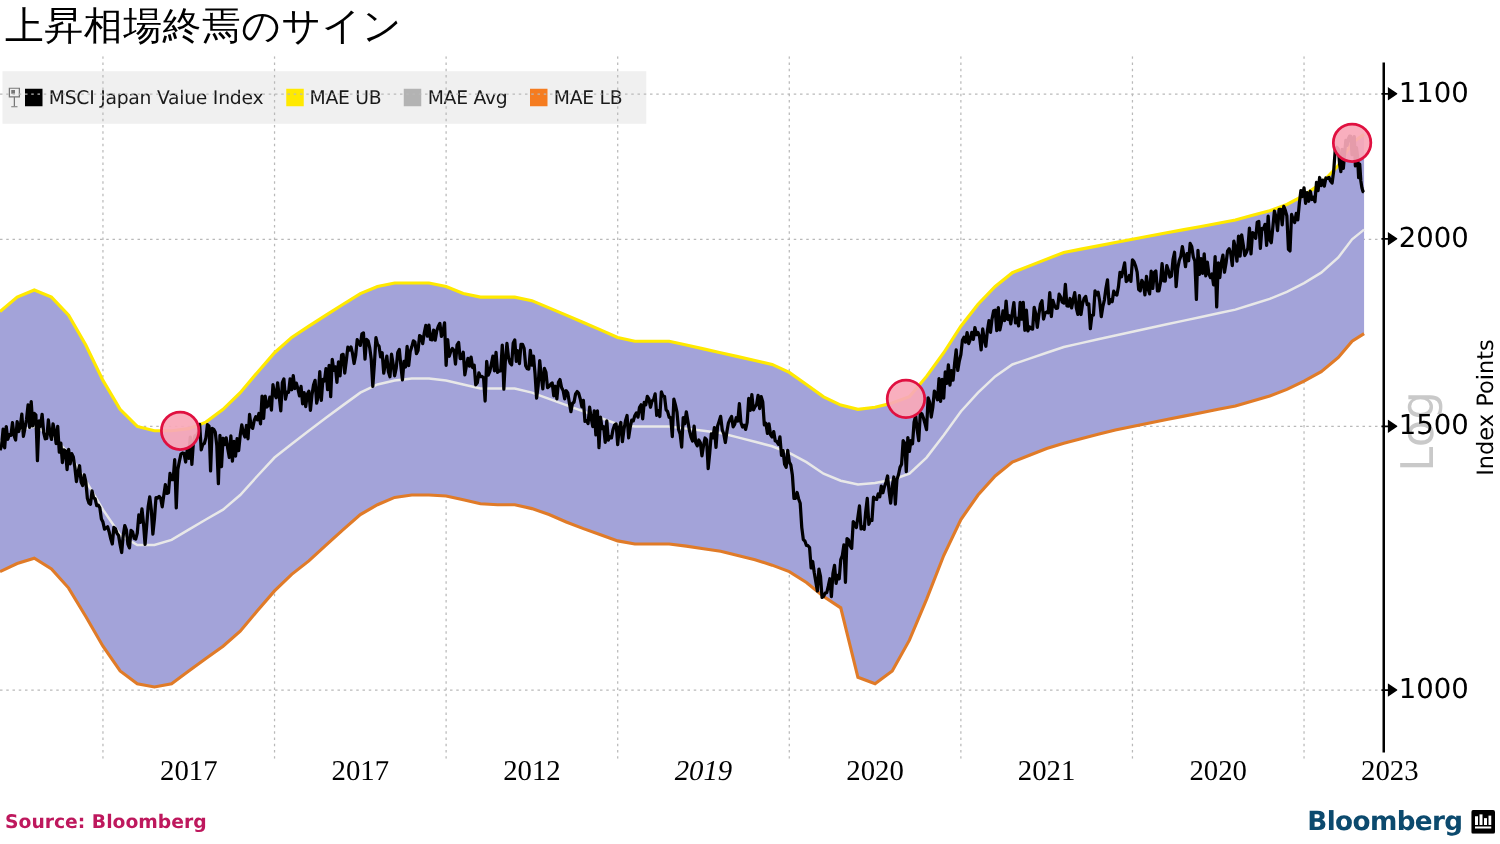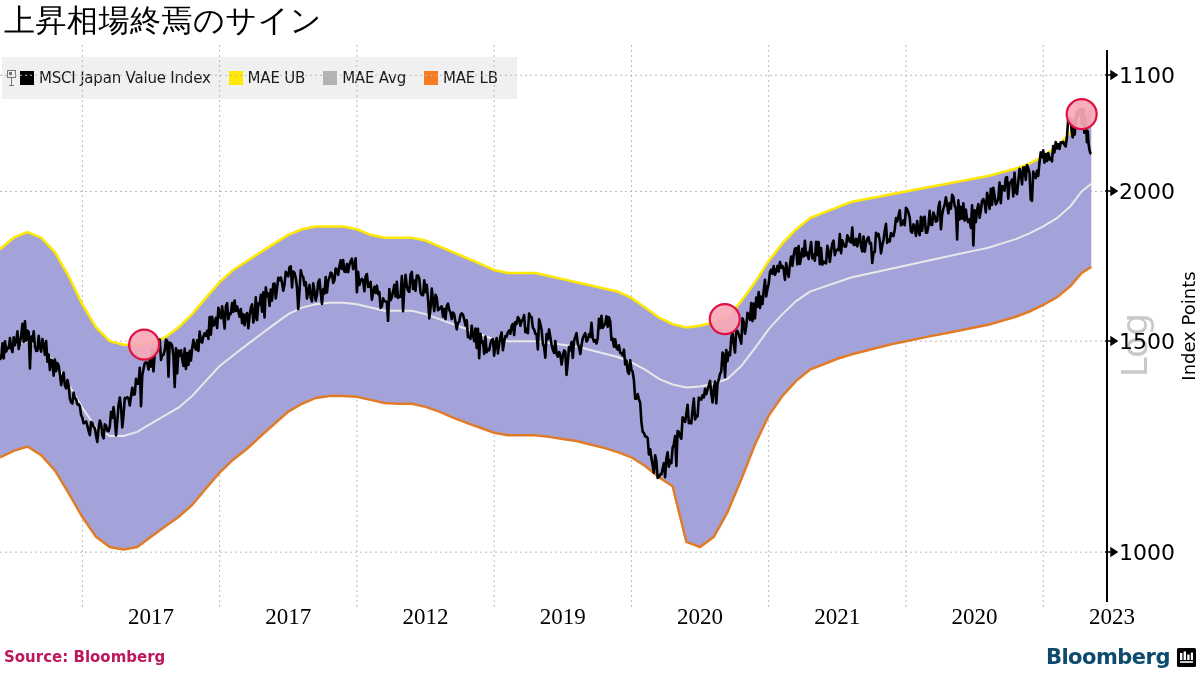--- a/index.html
+++ b/index.html
@@ -188,21 +188,21 @@
         <svg class="ytick-arrow" viewBox="0 0 13 11" style="top: 30.3px;">
           <path d="M0 5.5 L8 5.5 M6 1.5 L12 5.5 L6 9.5 Z" fill="#000" stroke="#000" stroke-width="1.4"></path>
         </svg>
       </div>
   </div>
 
   <div id="x-ticks">
       <div class="xtick-label" style="left: 151px;">2017</div>
       <div class="xtick-label" style="left: 288.3px;">2017</div>
       <div class="xtick-label" style="left: 425.5px;">2012</div>
-      <div class="xtick-label" style="left: 562.8px;">2019</div>
+      <div class="xtick-label" style="left: 562.8px; font-style: italic;">2019</div>
       <div class="xtick-label" style="left: 700.1px;">2020</div>
       <div class="xtick-label" style="left: 837.3px;">2021</div>
       <div class="xtick-label" style="left: 974.6px;">2020</div>
       <div class="xtick-label" style="left: 1111.9px;">2023</div>
     </div>
 
   <div id="source">Source: Bloomberg</div>
   <div id="brand">
     <span id="brand-text">Bloomberg</span>
     <svg id="brand-mark" viewBox="0 0 19 19">

